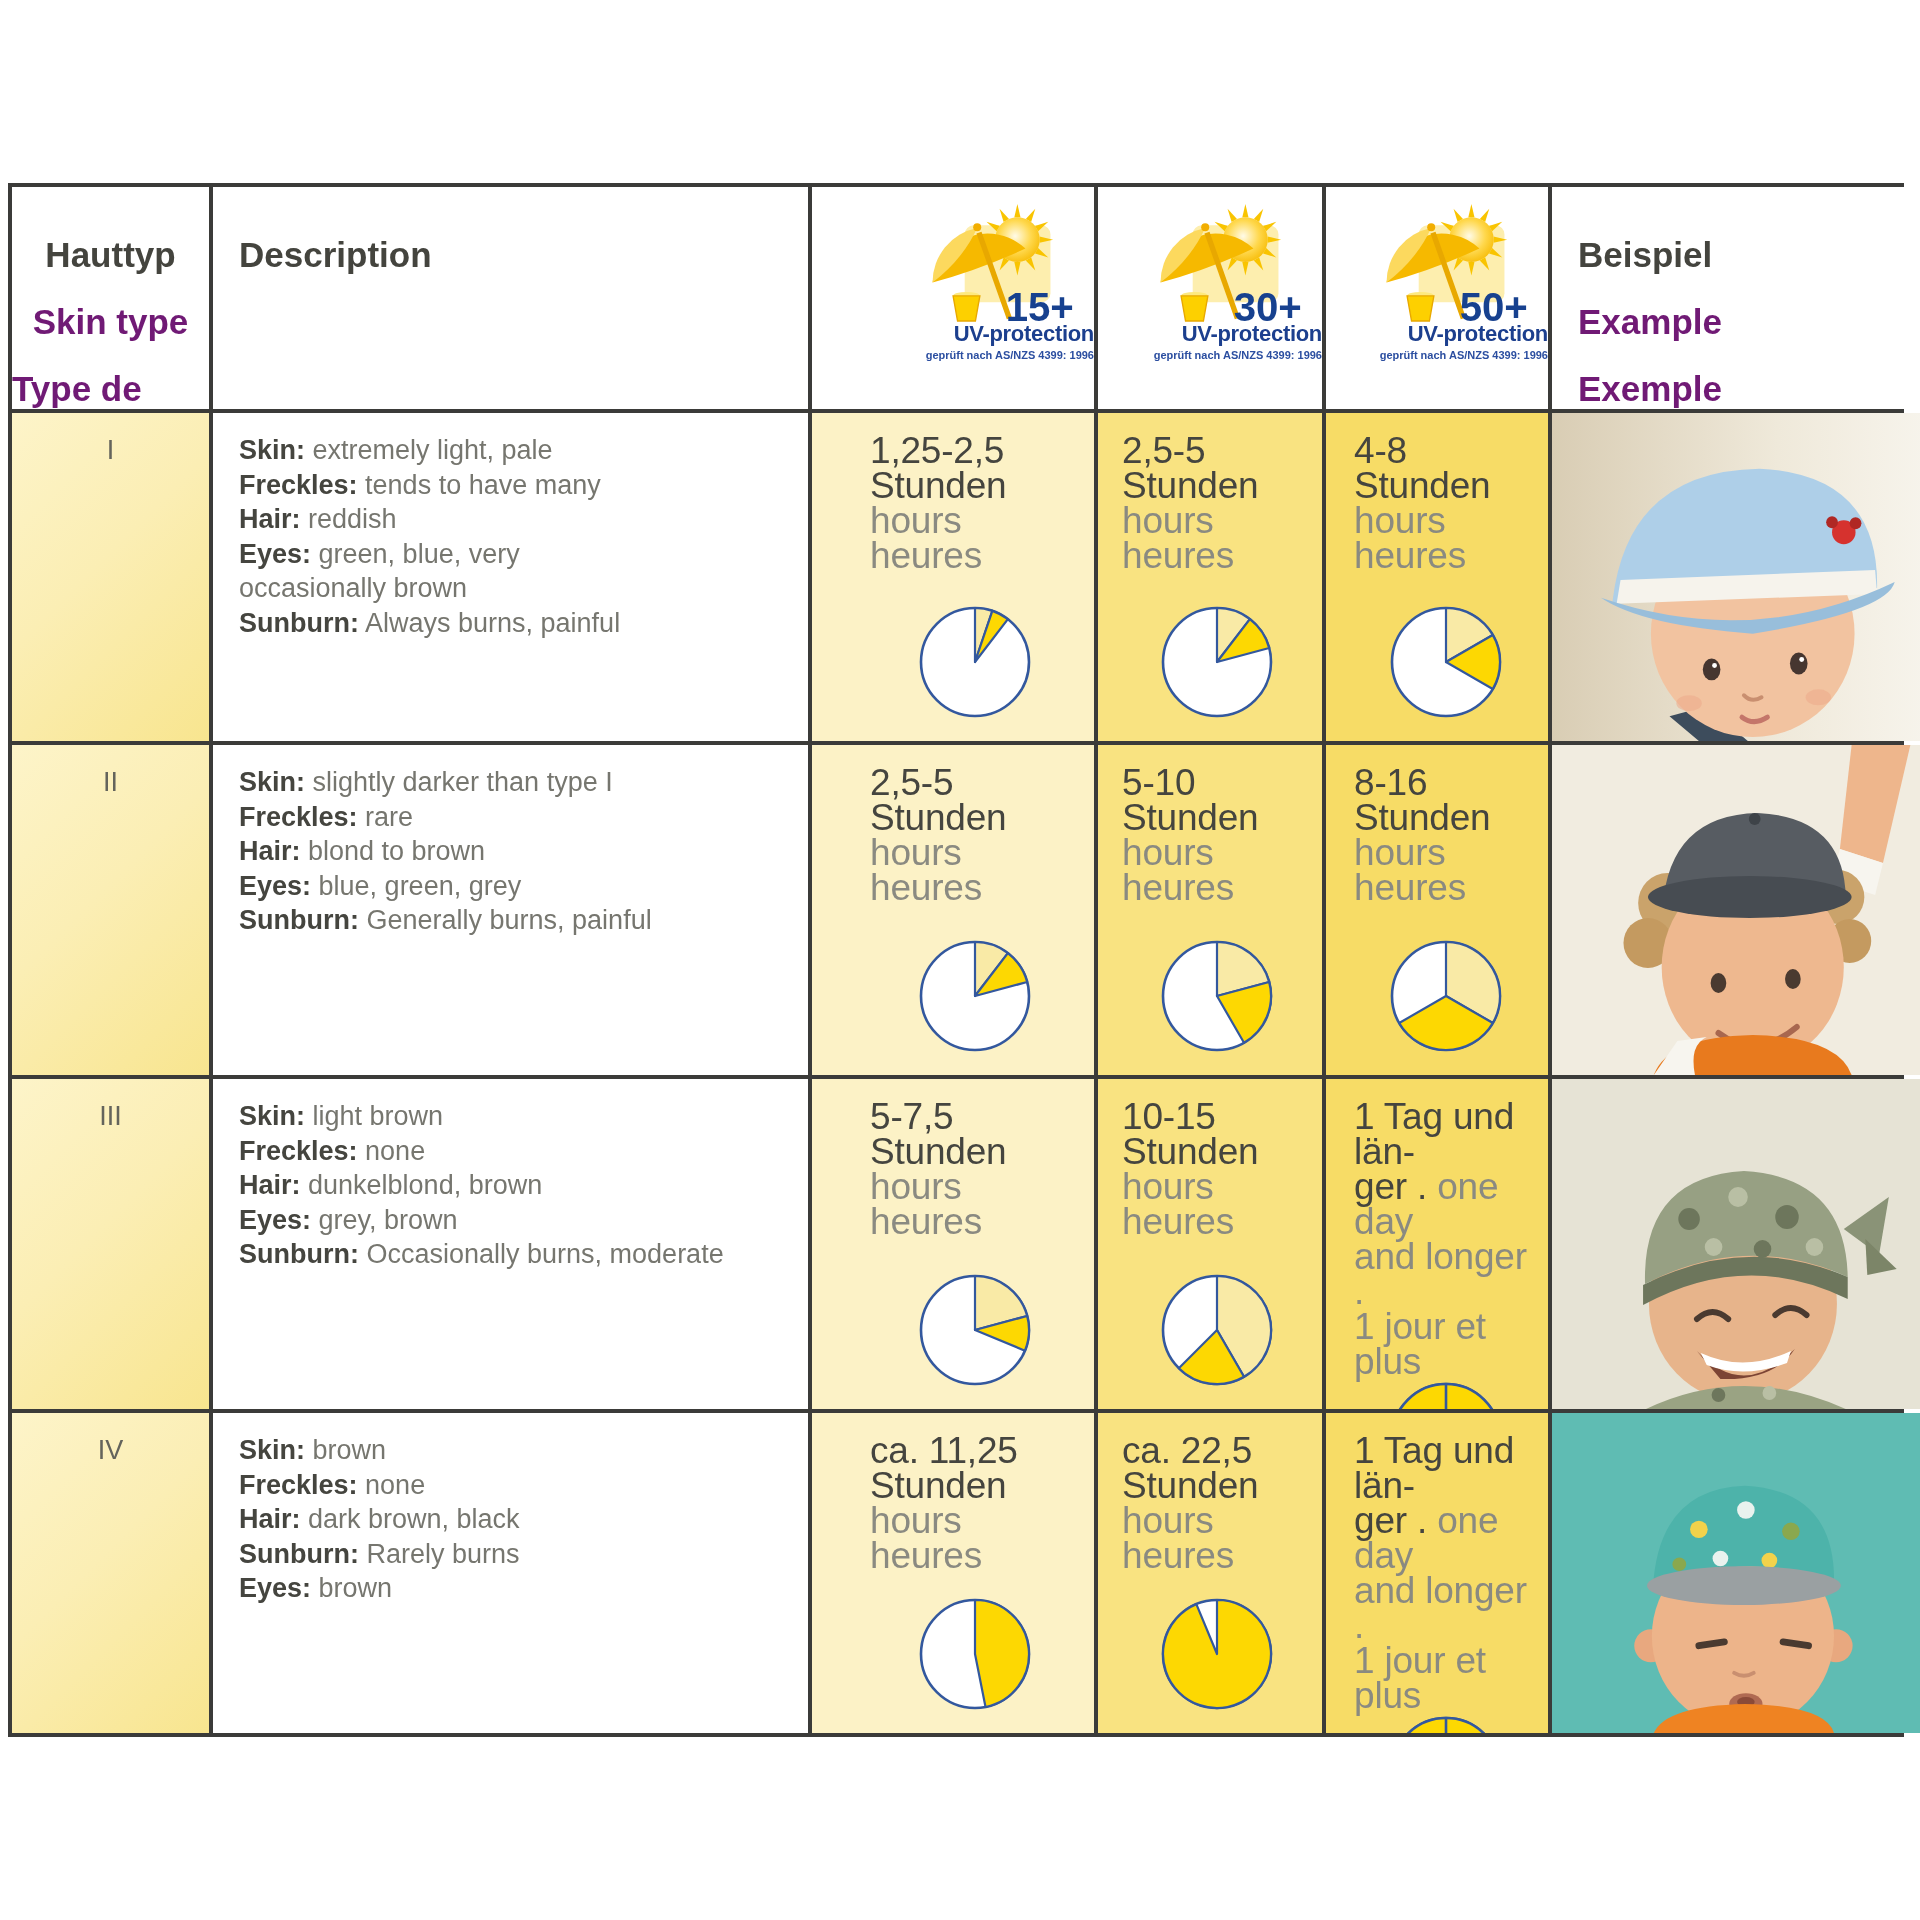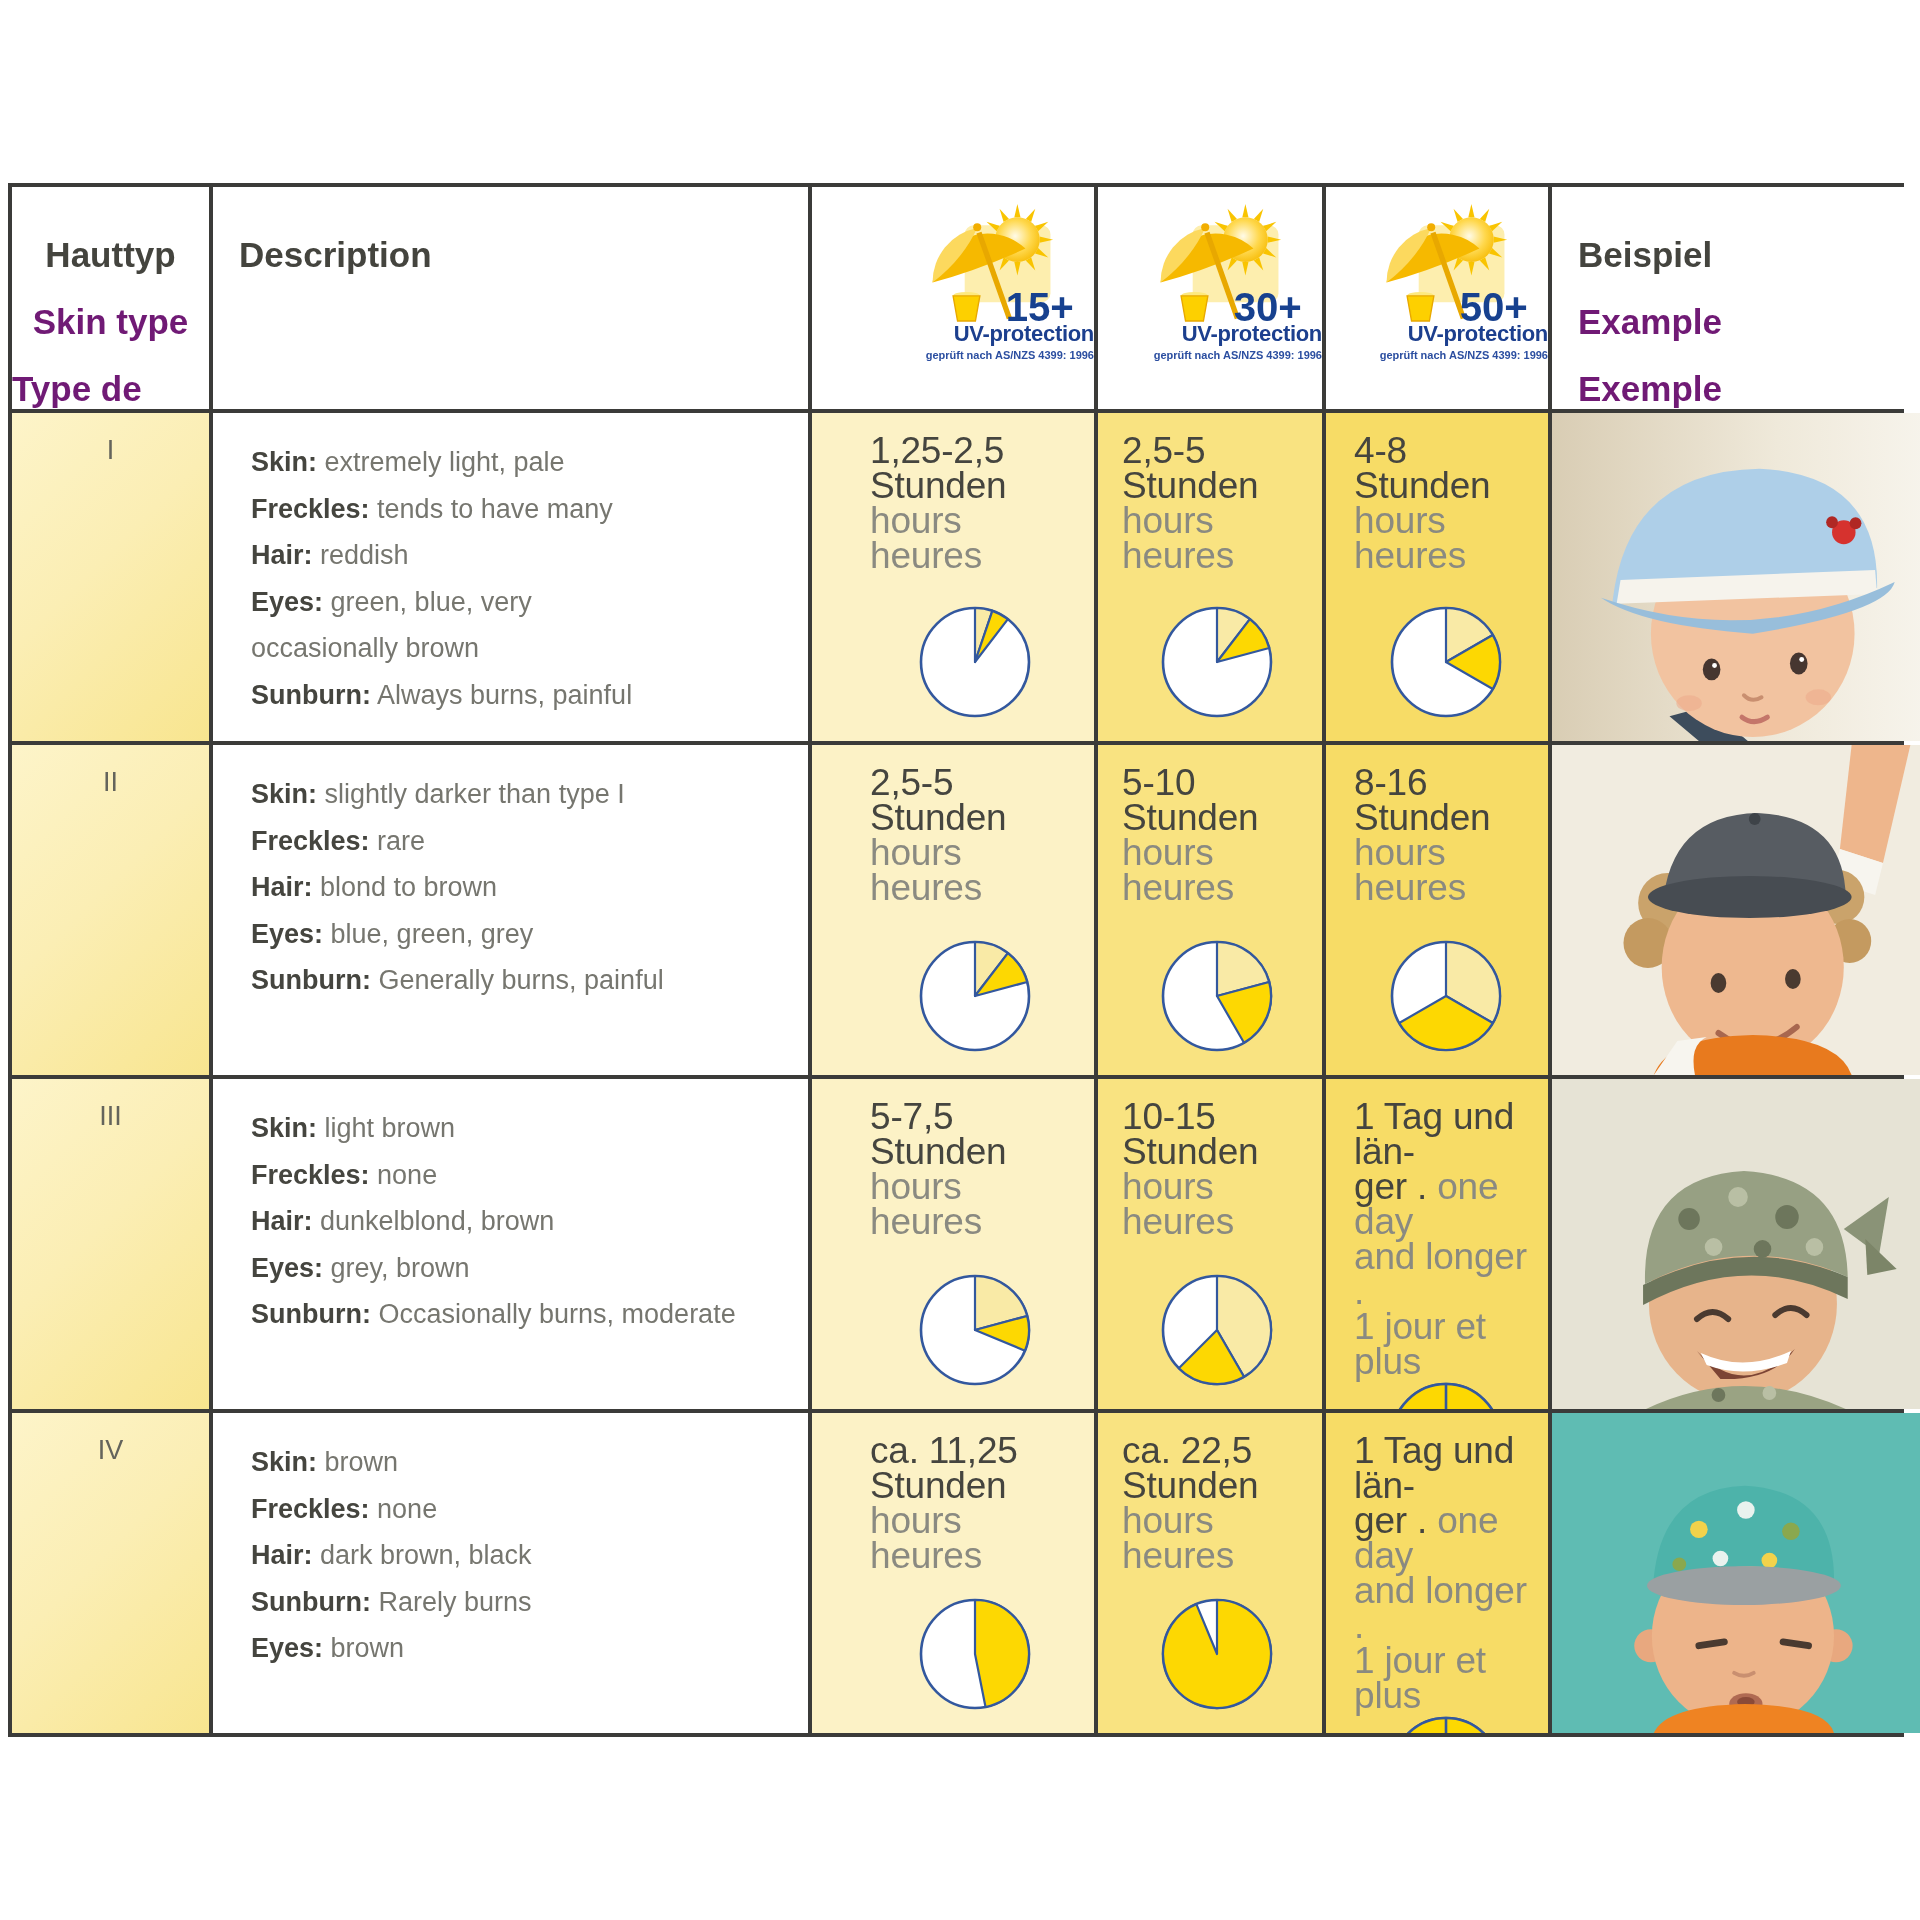--- a/index.html
+++ b/index.html
@@ -27,21 +27,21 @@
   .gray{color:#701a75;}
   .badge{display:flex;flex-direction:column;align-items:flex-end;justify-content:flex-start;padding-top:8px;}
   .uv-label{font-size:22px;font-weight:700;color:#1c3f8e;margin-top:-8px;letter-spacing:-0.3px;}
   .uv-note{font-size:11px;font-weight:700;color:#2b4ea0;margin-top:2px;}
   
   .c-type{
     background:linear-gradient(135deg,#fdf4c9 0%,#fbeeb4 45%,#f8e58f 100%);
     text-align:center;padding-top:22px;font-size:27px;color:#64645c;
   }
   .c-desc{background:#ffffff;padding:20px 20px 0 26px;}
-  .c-desc p{margin:12px;font-size:27px;line-height:34.5px;color:#76766f;max-width:545px;}
+  .c-desc p{margin:0;font-size:27px;line-height:34.5px;color:#76766f;max-width:545px;}
   .c-desc b{color:#45453f;font-weight:700;}
   .c-h15{background:#fcf2c6;}
   .c-h30{background:#f9e381;}
   .c-h50{background:#f7dc66;}
   .hourcell{display:flex;flex-direction:column;padding-top:20px;}
   .pad15{padding-left:58px;padding-right:14px;}
   .pad30{padding-left:24px;padding-right:10px;}
   .pad50{padding-left:28px;padding-right:10px;}
   .vline{font-size:37px;line-height:35px;letter-spacing:-0.2px;}
   .tone-dark{color:#45453f;}

